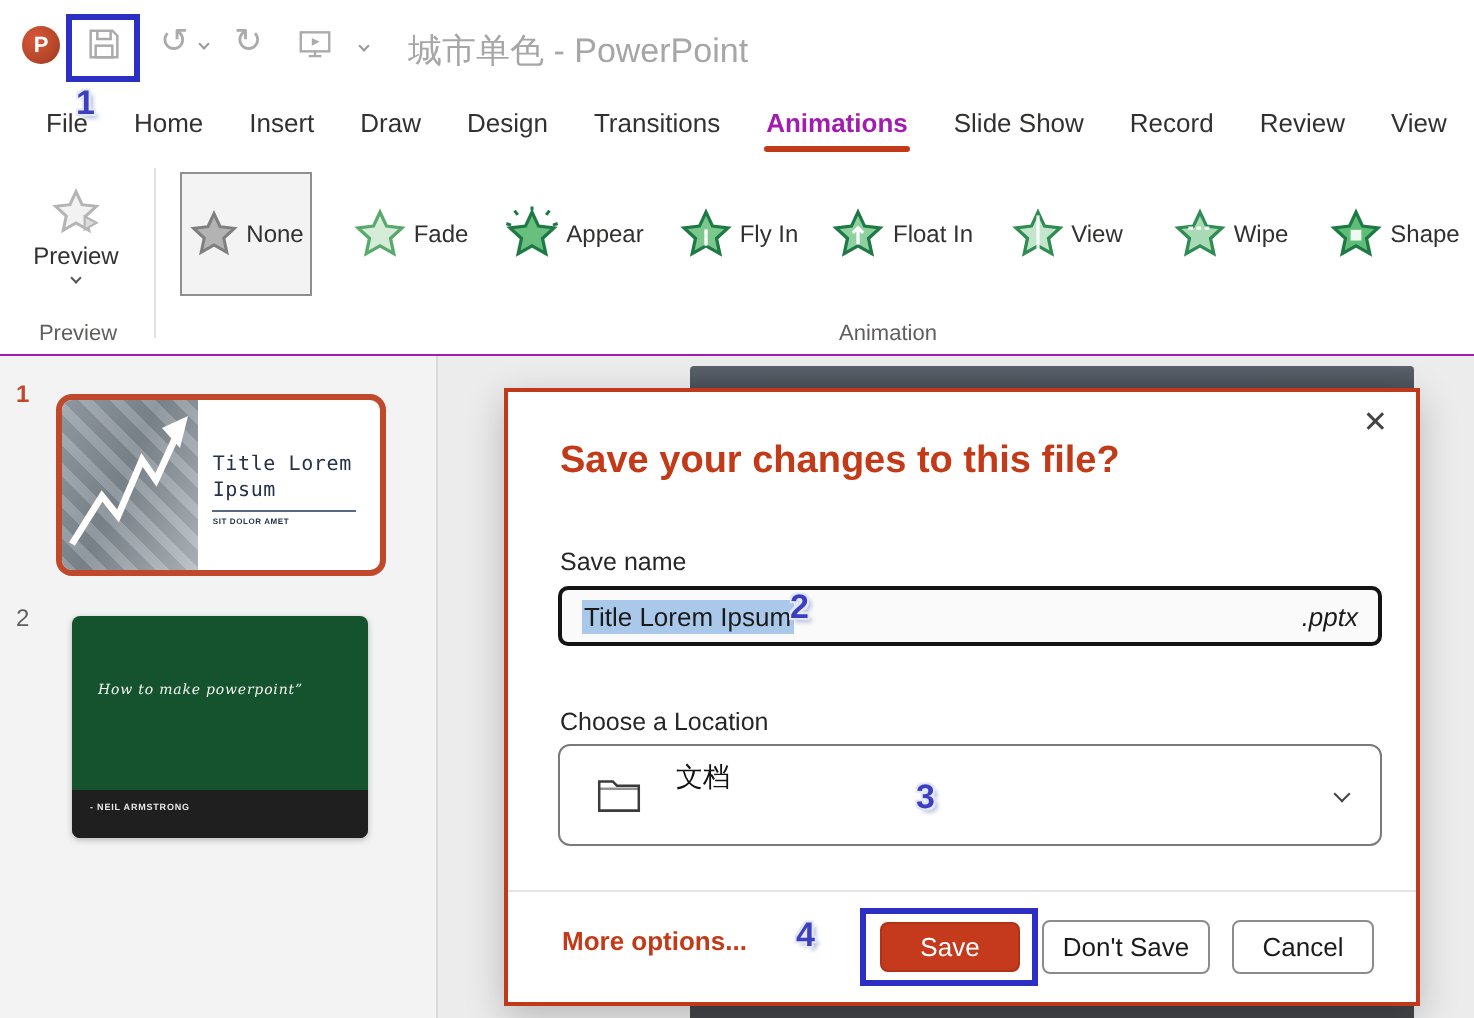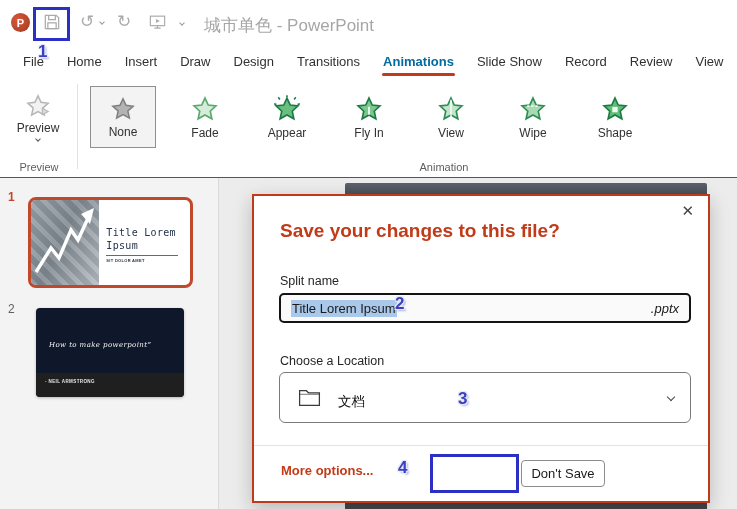--- a/index.html
+++ b/index.html
@@ -16,33 +16,33 @@
   .qat-icon { color:#ababab; }
   .txticon { position:absolute; font-size:17px; color:#ababab; top:11px; }
   .chev { display:inline-block; width:6px; height:6px; border-right:1.6px solid #9a9a9a; border-bottom:1.6px solid #9a9a9a; transform:rotate(45deg); }
   .chev.sm { width:4px; height:4px; }
   .app-title { position:absolute; left:204px; top:14px; font-size:17px; color:#a6a6a6; }
 
   
   .tabrow { position:absolute; left:0; top:44px; width:100%; height:34px; background:#fff;
             display:flex; align-items:center; gap:21px; padding-left:22px; }
   .tab { font-size:13px; color:#323130; white-space:nowrap; position:relative; padding:4px 1px; cursor:default; }
-  .tab.active { font-weight:bold; color:#0369a1; }
+  .tab.active { font-weight:bold; color:#a21caf; }
   .tab.active::after { content:""; position:absolute; left:0; right:0; bottom:-3px; height:3px; border-radius:2px; background:#c23a18; }
 
   
   .ribbon { position:absolute; left:0; top:78px; width:100%; height:100px; background:#fff; border-bottom:1px solid #a21caf; }
   .preview-btn { position:absolute; left:6px; top:6px; width:64px; height:66px; display:flex; flex-direction:column; align-items:center; justify-content:center; gap:2px; }
   .preview-btn .lbl { font-size:12px; color:#323130; }
   .ribbon-divider { position:absolute; left:77px; top:6px; bottom:8px; width:1px; background:#e1e1e1; }
   .group-label { position:absolute; font-size:11px; color:#605e5c; text-align:center; top:83px; }
   .gl-preview { left:0; width:78px; }
   .gl-animation { left:384px; width:120px; }
   .gallery { position:absolute; left:82px; top:6px; display:flex; }
-  .fx { width:82px; height:66px; display:flex; flex-direction:column; align-items:center; justify-content:center; gap:3px; }
+  .fx { width:82px; height:66px; display:flex; align-items:center; justify-content:center; gap:3px; }
   .fx .lbl { font-size:12px; color:#323130; white-space:nowrap; }
   .fx.selected { border:1px solid #8f8f8f; background:#f3f3f3; width:66px; height:62px; margin:2px 8px; }
   .star { fill:none; stroke-width:1.4; }
   .fx-none    .star { fill:#b3b3b3; stroke:#7f7f7f; }
   .fx-appear  .star { fill:#69c07e; stroke:#1e7a45; }
   .fx-fade    .star { fill:#d5ecd9; stroke:#58a96c; }
   .fx-flyin   .star { fill:#7cc78e; stroke:#1e7a45; }
   .fx-floatin .star { fill:#8fd0a0; stroke:#1e7a45; }
   .fx-split   .star { fill:#c2e5cb; stroke:#2f8c52; }
   .fx-wipe    .star { fill:#a9dab6; stroke:#2f8c52; }
@@ -59,21 +59,21 @@
             border:3px solid #c0492c; border-radius:8px; overflow:hidden; display:flex; }
   .t1-img { width:43%; height:100%; position:relative;
             background:linear-gradient(115deg,#97a0a8 0%,#7e878f 45%,#b3bac0 100%); }
   .t1-img::after { content:""; position:absolute; inset:0;
             background:repeating-linear-gradient(45deg, rgba(255,255,255,.14) 0 5px, rgba(0,0,0,.06) 5px 11px); }
   .t1-img svg { position:relative; z-index:2; }
   .t1-text { flex:1; padding:26px 6px 0 7px; }
   .t1-title { font-family:"DejaVu Sans Mono","Liberation Mono",monospace; font-size:10px; line-height:1.3; color:#26324a; letter-spacing:.3px; }
   .t1-rule { margin-top:3px; width:92%; border-bottom:1.5px solid #5a6a85; }
   .t1-sub { margin-top:2px; font-size:4px; font-weight:bold; color:#26324a; letter-spacing:.3px; }
-  .thumb2 { position:absolute; left:36px; top:130px; width:148px; height:89px; background:#0f172a;
+  .thumb2 { position:absolute; left:36px; top:130px; width:148px; height:111px; background:#14532d;
             border-radius:4px; overflow:hidden; box-shadow:0 1px 3px rgba(0,0,0,.25); }
   .t2-quote { position:absolute; left:13px; top:33px; font-family:"DejaVu Serif","Liberation Serif",serif;
               font-style:italic; font-size:7px; color:#f5f5f5; letter-spacing:.4px; }
   .t2-footer { position:absolute; left:0; right:0; bottom:0; height:24px; background:#1f1f1f; }
   .t2-attr { position:absolute; left:9px; top:6px; font-size:4.5px; font-weight:bold; color:#e8e8e8; letter-spacing:.4px; }
   .strip-top { position:absolute; left:345px; top:5px; width:362px; height:13px;
                background:linear-gradient(#5b626b,#474d55); border-radius:2px 2px 0 0; }
   .strip-bottom { position:absolute; left:345px; top:325px; width:362px; height:6px; background:#45464a; }
 
   
@@ -84,21 +84,21 @@
   .dlg-label { position:absolute; font-size:12.5px; color:#262626; }
   .fn-label { left:26px; top:78px; }
   .fn-input { position:absolute; left:25px; top:97px; width:412px; height:30px; border:2px solid #141414;
               border-radius:5px; background:#fafafa; display:flex; align-items:center; padding:0 10px; font-size:13px; color:#1a1a1a; }
   .fn-sel { background:#a9c8ea; padding:1px 1px; }
   .fn-ext { margin-left:auto; color:#1a1a1a;font-style:italic; }
   .loc-label { left:26px; top:158px; }
   .loc-box { position:absolute; left:25px; top:176px; width:412px; height:51px; border:1px solid #7a7a7a;
              border-radius:6px; background:#fff; }
   .loc-folder { position:absolute; left:16px; top:12px; }
-  .loc-texts { position:absolute; left:58px; top:20px; }
+  .loc-texts { position:absolute; left:58px; top:7px; }
   .loc-name { font-size:13.5px; color:#111; }
   .loc-detail { font-size:12.5px; color:#333; margin-top:2px; }
   .loc-chev { position:absolute; right:16px; top:21px; border-color:#444; }
   .dlg-sep { position:absolute; left:0; right:0; top:249px; border-top:1px solid #e3e3e3; }
   .more-options { position:absolute; left:27px; top:267px; font-size:13px; font-weight:bold; color:#c23a18; }
   .save-annot-box { position:absolute; left:176px; top:258px; width:89px; height:39px; border:3px solid #2b2fc3; }
   .btn { position:absolute; font-size:13px; border-radius:4px; display:flex; align-items:center; justify-content:center; cursor:default; }
   .btn-save { left:186px; top:265px; width:70px; height:25px; background:#c5391d; color:#fff; border:1px solid #b03217; }
   .btn-plain { background:#fff; border:1px solid #8c8c8c; color:#1a1a1a; }
   .btn-dontsave { left:267px; top:264px; width:84px; height:27px; }
@@ -200,20 +200,27 @@
         </svg>
         <span class="lbl">Appear</span>
       </div>
       <div class="fx fx-flyin">
         <svg width="28" height="28" viewBox="0 0 24 24">
           <use href="#star" class="star"></use>
             <path class="deco-white" d="M12 17 V10"></path>
         </svg>
         <span class="lbl">Fly In</span>
       </div>
+      <div class="fx fx-floatin">
+        <svg width="28" height="28" viewBox="0 0 24 24">
+          <use href="#star" class="star"></use>
+            <path class="deco-white" d="M12 16.5 V9.5 M9.8 11.5 L12 9.3 L14.2 11.5"></path>
+        </svg>
+        <span class="lbl">Float In</span>
+      </div>
       <div class="fx fx-split">
         <svg width="28" height="28" viewBox="0 0 24 24">
           <use href="#star" class="star"></use>
             <path class="deco-white" d="M12 4 V19" opacity=".85"></path>
         </svg>
         <span class="lbl">View</span>
       </div>
       <div class="fx fx-wipe">
         <svg width="28" height="28" viewBox="0 0 24 24">
           <use href="#star" class="star"></use>
@@ -262,21 +269,21 @@
     </div>
 
     <div class="strip-top"></div>
     <div class="strip-bottom"></div>
   </div>
 
   <div class="dialog">
     <span class="dlg-close">✕</span>
     <div class="dlg-title">Save your changes to this file?</div>
 
-    <div class="dlg-label fn-label">Split name</div>
+    <div class="dlg-label fn-label">Save name</div>
     <div class="fn-input">
       <span class="fn-sel">Title Lorem Ipsum</span>
       <span class="fn-ext">.pptx</span>
     </div>
 
     <div class="dlg-label loc-label">Choose a Location</div>
     <div class="loc-box">
       <span class="loc-folder">
         <svg width="27" height="25" viewBox="0 0 24 24" fill="none" stroke="#3b3b3b" stroke-width="1.2">
           <path d="M2.5 19.5 V5.5 H9 L11 7.5 H21.5 V19.5 Z"></path>
@@ -286,21 +293,23 @@
       <div class="loc-texts">
         <div class="loc-name">文档</div>
       </div>
       <span class="chev loc-chev"></span>
     </div>
 
     <div class="dlg-sep"></div>
 
     <span class="more-options">More options...</span>
     <div class="save-annot-box"></div>
+    <div class="btn btn-save">Save</div>
     <div class="btn btn-plain btn-dontsave">Don't Save</div>
+    <div class="btn btn-plain btn-cancel">Cancel</div>
   </div>
 
   <span class="annot annot-1">1</span>
   <span class="annot annot-2">2</span>
   <span class="annot annot-3">3</span>
   <span class="annot annot-4">4</span>
 
 </div>
 
 </body></html>

